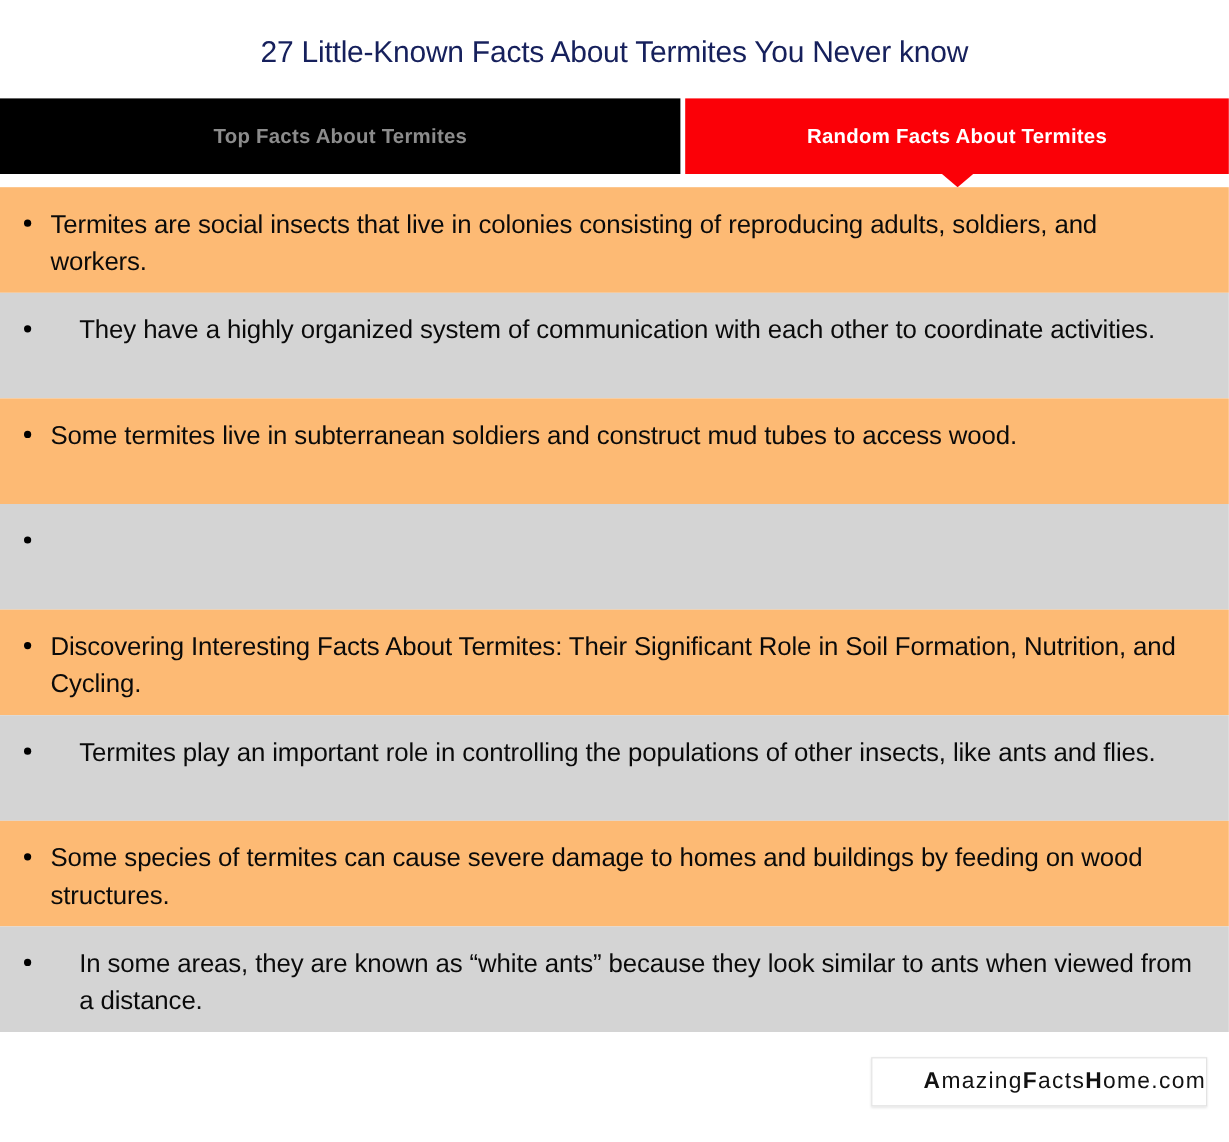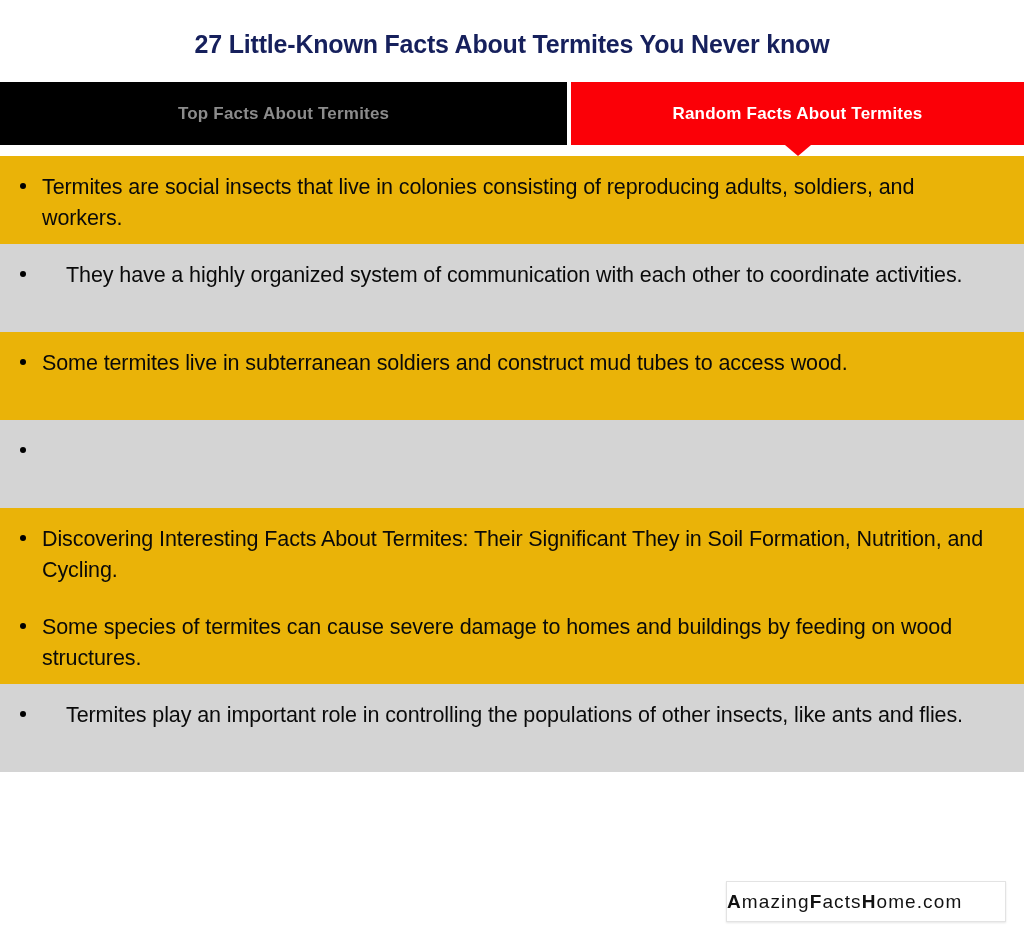--- a/index.html
+++ b/index.html
@@ -28,21 +28,21 @@
   .page-title {
     margin: 0;
     padding: 0;
     position: absolute;
     top: 28px;
     left: 0;
     width: 1024px;
     text-align: center;
     font-family: "Liberation Sans", sans-serif;
     font-size: 25px;
-    font-weight: bold;
+    font-weight: normal;
     letter-spacing: -0.2px;
     color: #16205c;
     line-height: 32px;
     white-space: nowrap;
   }
 
   
   .tabbar {
     position: absolute;
     top: 82px;
@@ -104,21 +104,21 @@
     padding: 0;
     list-style: none;
   }
   .fact-row {
     width: 1024px;
     height: 88px;
     box-sizing: border-box;
     padding: 16px 26px 0 20px;
     display: block;
     position: relative;
-    background: #eab308;
+    background: #fdba74;
   }
   .fact-row.alt {
     background: #d4d4d4;
     padding-left: 44px;
   }
   .fact-bullet {
     position: absolute;
     left: 20px;
     top: 27px;
     width: 6px;
@@ -141,21 +141,21 @@
     position: absolute;
     left: 726px;
     top: 881px;
     width: 280px;
     height: 41px;
     background: #ffffff;
     border: 1px solid #e3e3e3;
     box-sizing: border-box;
     display: flex;
     align-items: center;
-    justify-content: flex-start;
+    justify-content: flex-end;
     box-shadow: 0 1px 2px rgba(0,0,0,0.10);
   }
   .watermark-text {
     font-family: "Liberation Sans", sans-serif;
     font-size: 19px;
     color: #121212;
     letter-spacing: 1.1px;
     white-space: nowrap;
   }
   .watermark-text .cap { font-weight: bold; }
@@ -190,29 +190,33 @@
     </li>
     <li class="fact-row">
       <span class="fact-bullet"></span>
       <span class="fact-text">Some termites live in subterranean soldiers and construct mud tubes to access wood.</span>
     </li>
     <li class="fact-row alt">
       <span class="fact-bullet"></span>
     </li>
     <li class="fact-row">
       <span class="fact-bullet"></span>
-      <span class="fact-text">Discovering Interesting Facts About Termites: Their Significant They in Soil Formation, Nutrition, and Cycling.</span>
+      <span class="fact-text">Discovering Interesting Facts About Termites: Their Significant Role in Soil Formation, Nutrition, and Cycling.</span>
+    </li>
+    <li class="fact-row alt">
+      <span class="fact-bullet"></span>
+      <span class="fact-text">Termites play an important role in controlling the populations of other insects, like ants and flies.</span>
     </li>
     <li class="fact-row">
       <span class="fact-bullet"></span>
       <span class="fact-text">Some species of termites can cause severe damage to homes and buildings by feeding on wood structures.</span>
     </li>
     <li class="fact-row alt">
       <span class="fact-bullet"></span>
-      <span class="fact-text">Termites play an important role in controlling the populations of other insects, like ants and flies.</span>
+      <span class="fact-text">In some areas, they are known as “white ants” because they look similar to ants when viewed from a distance.</span>
     </li>
   </ul>
 
   <div class="watermark">
     <span class="watermark-text"><span class="cap">A</span><span class="low">mazing</span><span class="cap">F</span><span class="low">acts</span><span class="cap">H</span><span class="low">ome.com</span></span>
   </div>
 
 </div>
 
 </body></html>

